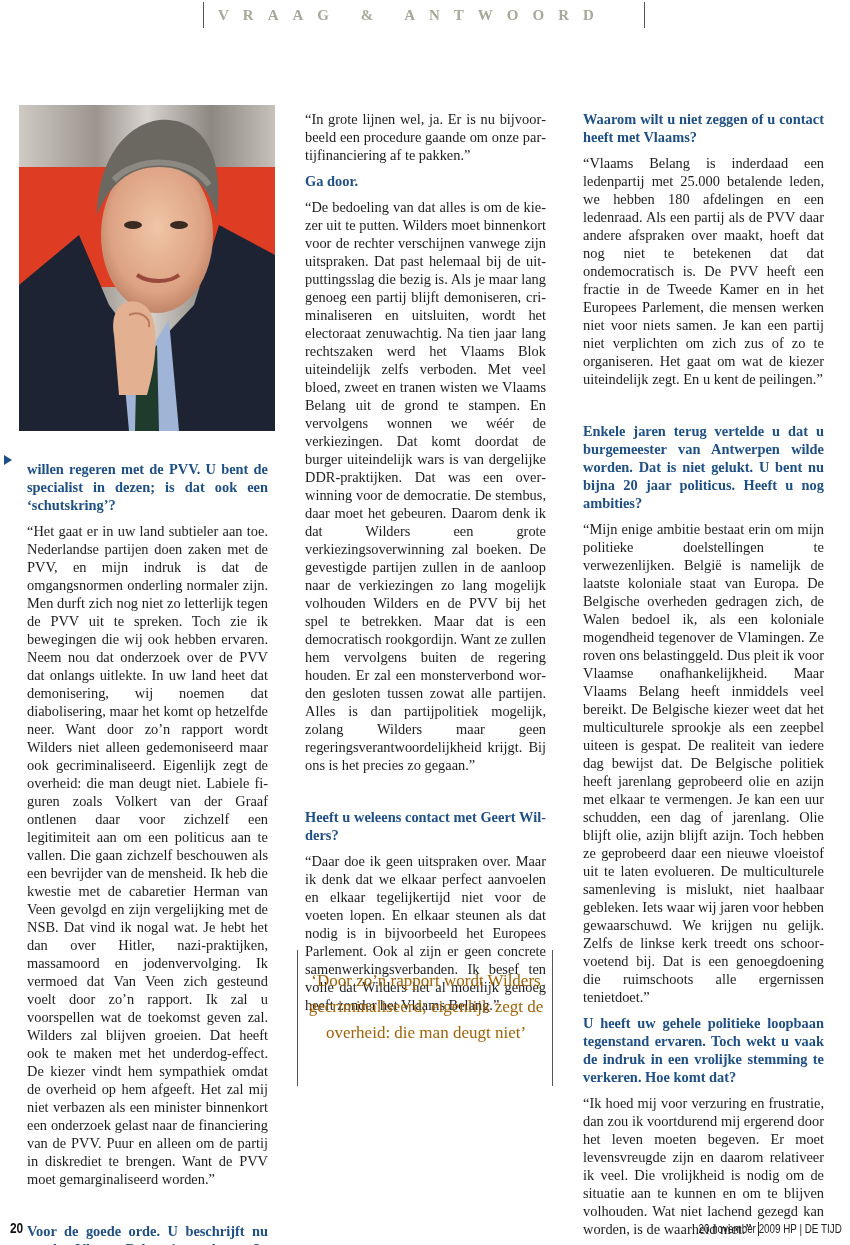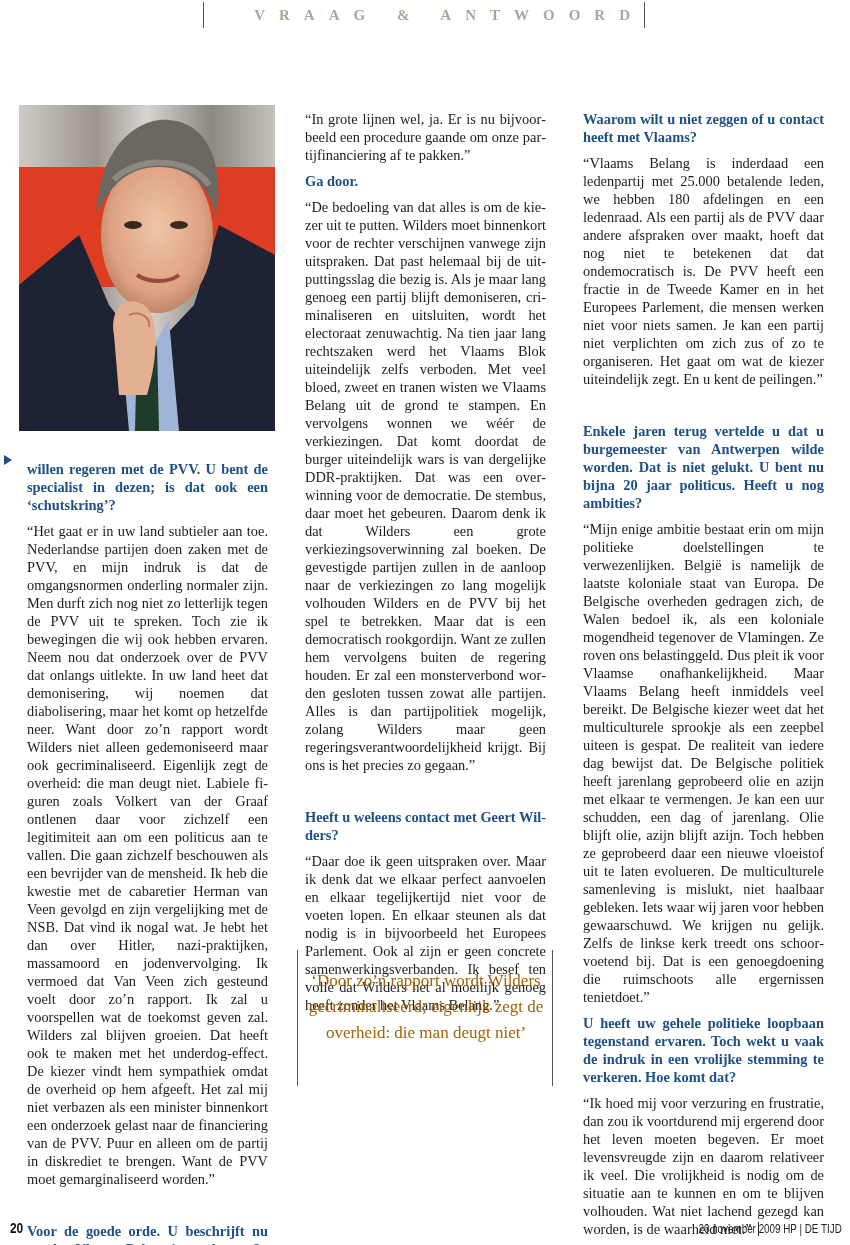--- a/index.html
+++ b/index.html
@@ -2,21 +2,21 @@
 <html><head>
   <meta charset="utf-8">
   <style>
     html, body { margin: 0; padding: 0; background: #ffffff; }
     body { width: 850px; height: 1245px; position: relative; overflow: hidden; }
     .page { position: absolute; left: 0; top: 0; width: 850px; height: 1245px; }
 
     .running-head {
       position: absolute; top: 2px; left: 203px; width: 442px; height: 26px;
       border-left: 1px solid #555; border-right: 1px solid #555;
-      text-align: right;
+      text-align: left;
       font-family: "Liberation Serif", serif; font-weight: bold;
       font-size: 15px; letter-spacing: 14px; color: #a8a898;
       line-height: 26px; padding-left: 14px; box-sizing: border-box;
     }
 
     .photo {
       position: absolute; left: 19px; top: 105px; width: 256px; height: 326px;
       overflow: hidden; background: #8a8f96;
     }
     .photo svg { display: block; width: 100%; height: 100%; }

